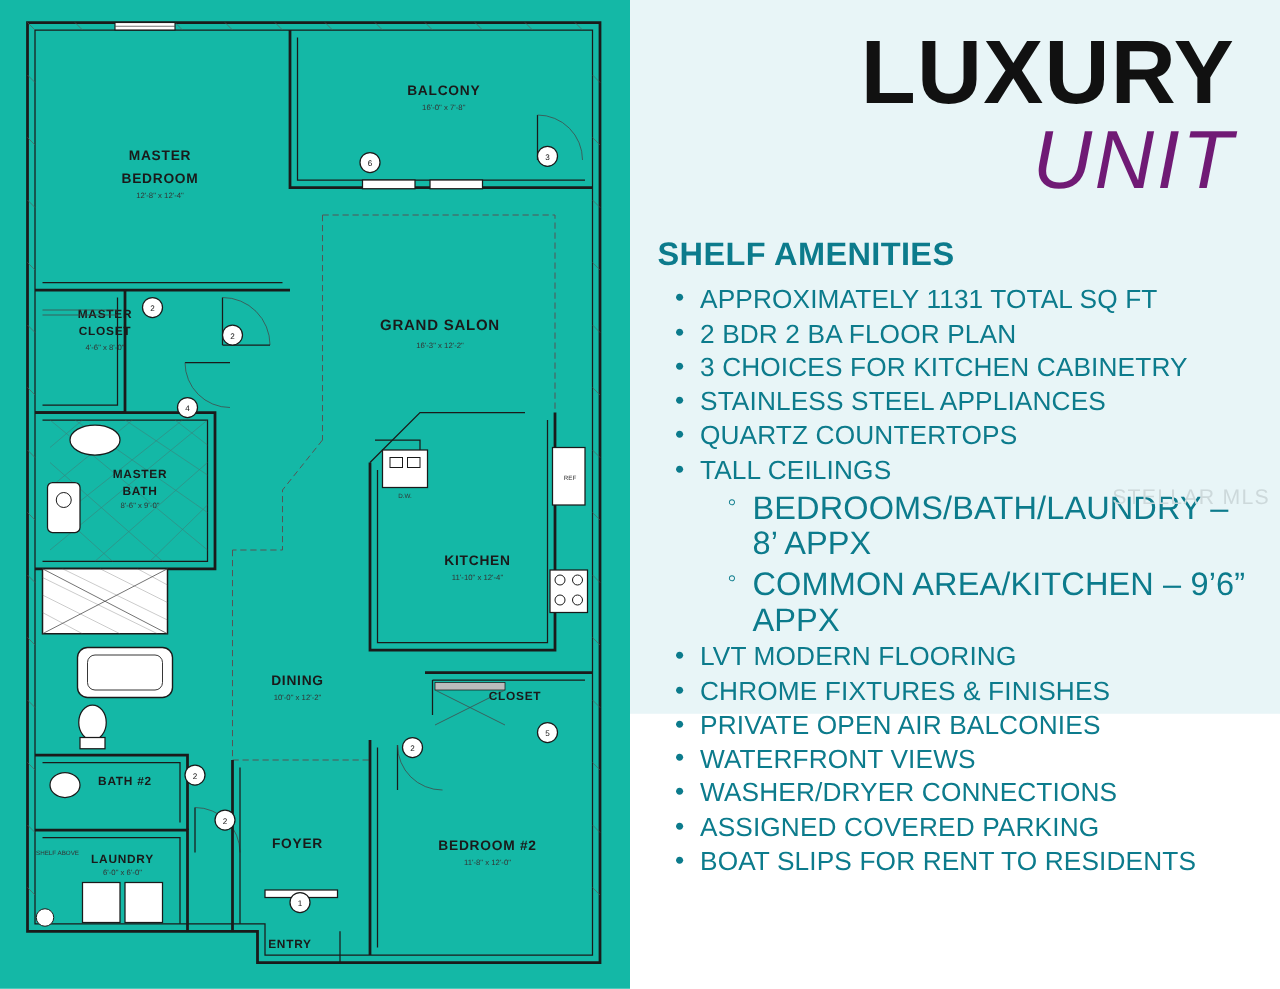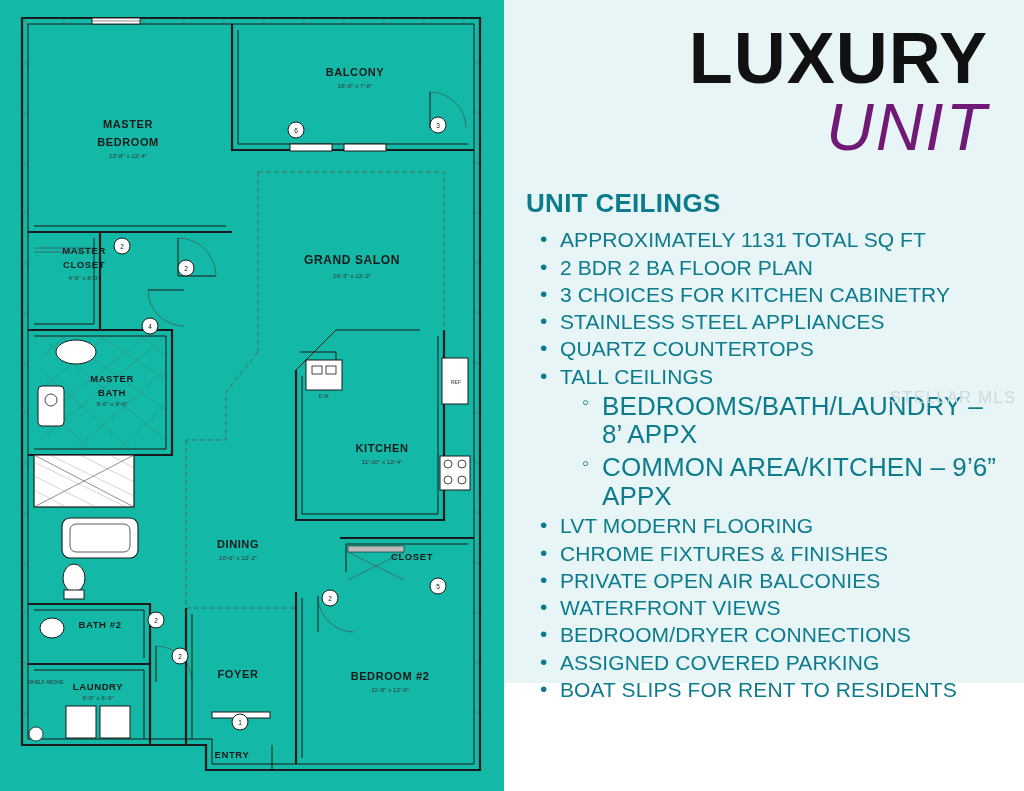--- a/index.html
+++ b/index.html
@@ -30,21 +30,21 @@
   }
   .plan-svg {
     position: absolute;
     top: 0;
     left: 0;
   }
   
   .info-pane {
     position: relative;
     width: 520px;
-    height: 683px;
+    height: 571px;
     background: #e8f5f7;
     box-sizing: border-box;
     padding: 24px 22px 0 22px;
   }
   .title-block {
     text-align: right;
     padding-right: 14px;
   }
   .title-line1 {
     font-size: 72px;
@@ -382,39 +382,39 @@
       </g>
     </svg>
   </div>
 
   <div class="info-pane">
     <div class="title-block">
       <div class="title-line1">LUXURY</div>
       <div class="title-line2">UNIT</div>
     </div>
 
-    <div class="amen-heading">UNIT CEILINGS</div>
+    <div class="amen-heading">SHELF AMENITIES</div>
 
     <ul class="amen-list">
       <li><span>APPROXIMATELY 1131 TOTAL SQ FT</span></li>
       <li><span>2 BDR 2 BA FLOOR PLAN</span></li>
       <li><span>3 CHOICES FOR KITCHEN CABINETRY</span></li>
       <li><span>STAINLESS STEEL APPLIANCES</span></li>
       <li><span>QUARTZ COUNTERTOPS</span></li>
       <li>
         <span>TALL CEILINGS</span>
         <ul class="sub-list">
           <li><span>BEDROOMS/BATH/LAUNDRY – 8’ APPX</span></li>
           <li><span>COMMON AREA/KITCHEN – 9’6” APPX</span></li>
         </ul>
       </li>
       <li><span>LVT MODERN FLOORING</span></li>
       <li><span>CHROME FIXTURES &amp; FINISHES</span></li>
       <li><span>PRIVATE OPEN AIR BALCONIES</span></li>
       <li><span>WATERFRONT VIEWS</span></li>
-      <li><span>BEDROOM/DRYER CONNECTIONS</span></li>
+      <li><span>WASHER/DRYER CONNECTIONS</span></li>
       <li><span>ASSIGNED COVERED PARKING</span></li>
       <li><span>BOAT SLIPS FOR RENT TO RESIDENTS</span></li>
     </ul>
 
     <div class="watermark">STELLAR MLS</div>
   </div>
 </div>
 
 </body></html>

